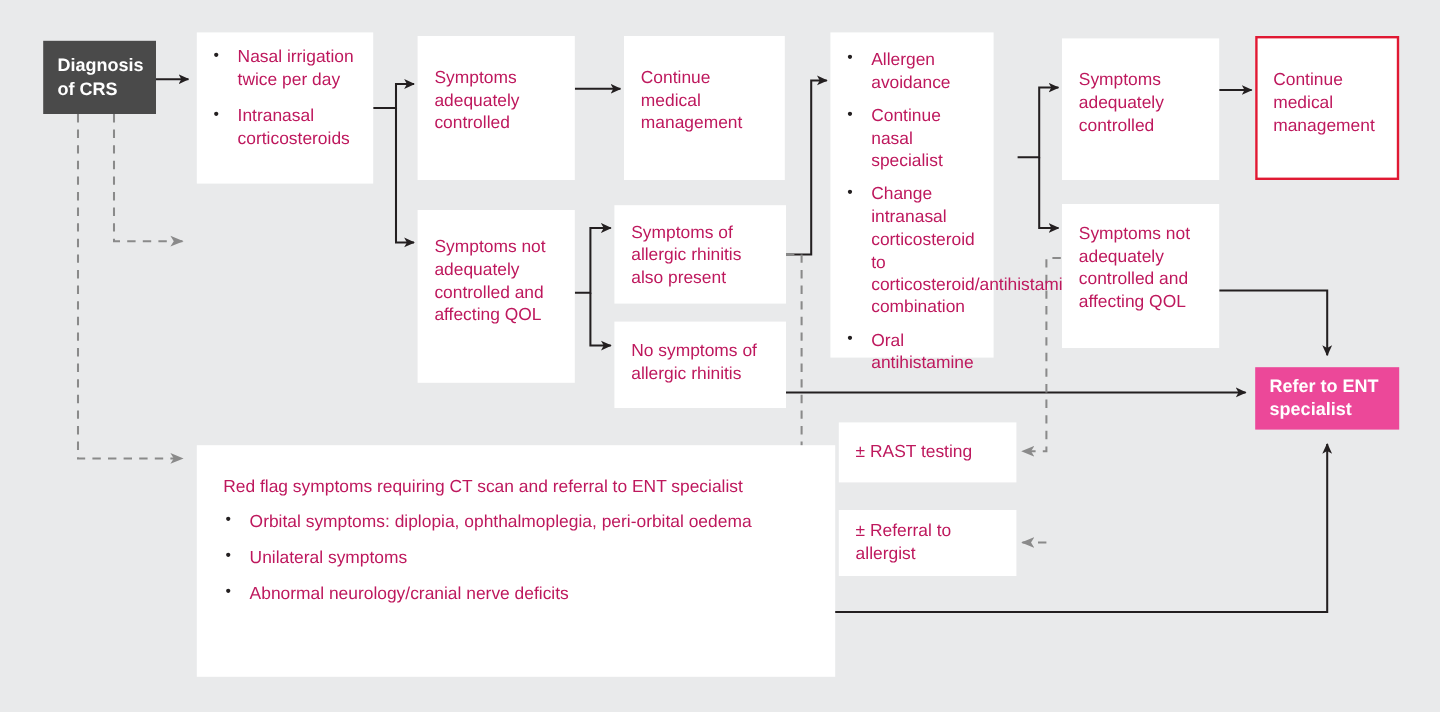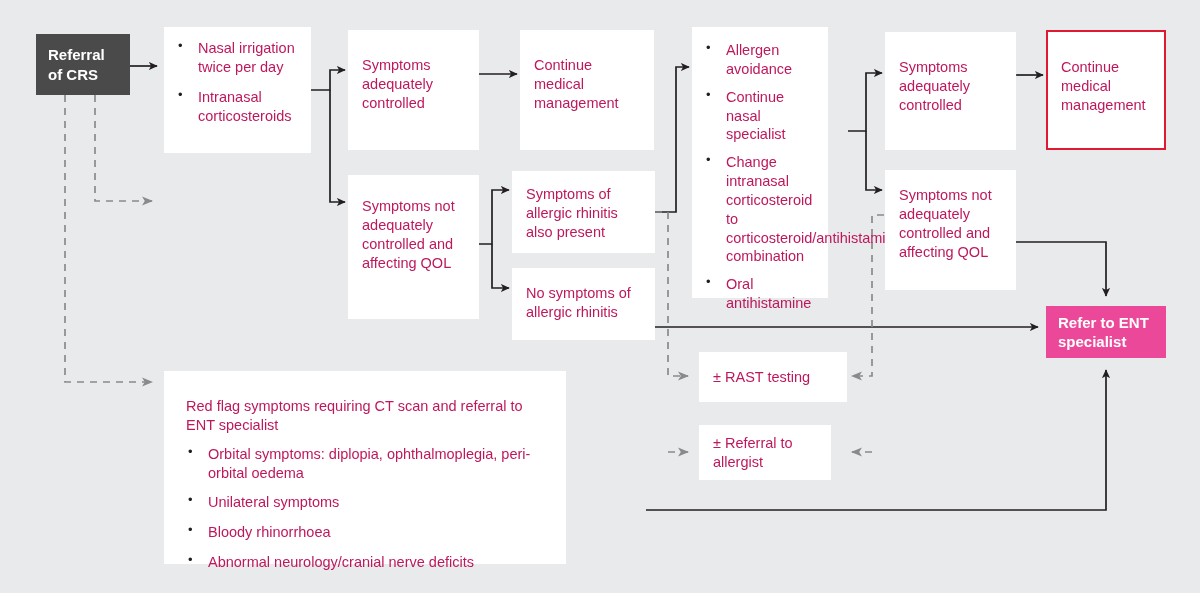--- a/index.html
+++ b/index.html
@@ -84,21 +84,21 @@
       <path d="M65,95 L65,382 L152,382" marker-end="url(#arrD)"></path>
       <path d="M655,212 L668,212 L668,376 L688,376" marker-end="url(#arrD)"></path>
       <path d="M668,452 L688,452" marker-end="url(#arrD)"></path>
       <path d="M884,215 L872,215 L872,376 L852,376" marker-end="url(#arrD)"></path>
       <path d="M872,452 L852,452" marker-end="url(#arrD)"></path>
     </g>
   </svg>
 
   <div class="node dark center" style="left:36px;top:34px;width:94px;height:61px;padding:10px 12px;">
     <div class="inner">
-      <div>Referral</div>
+      <div>Diagnosis</div>
       <div>of CRS</div>
     </div>
   </div>
 
   <div class="node" style="left:164px;top:27px;width:147px;height:126px;padding:12px 12px;">
     <ul class="bul">
       <li>Nasal irrigation twice per day</li>
       <li>Intranasal corticosteroids</li>
     </ul>
   </div>
@@ -149,27 +149,26 @@
     <div class="inner">
       <div>Refer to ENT</div>
       <div>specialist</div>
     </div>
   </div>
 
   <div class="node center" style="left:699px;top:352px;width:148px;height:50px;padding:8px 14px;">
     <div class="inner">± RAST testing</div>
   </div>
 
-  <div class="node center" style="left:699px;top:425px;width:132px;height:55px;padding:8px 14px;">
+  <div class="node center" style="left:699px;top:425px;width:148px;height:55px;padding:8px 14px;">
     <div class="inner">± Referral to allergist</div>
   </div>
 
-  <div class="node" style="left:164px;top:371px;width:402px;height:193px;padding:26px 22px;">
+  <div class="node" style="left:164px;top:371px;width:532px;height:193px;padding:26px 22px;">
     <div class="redflag-title">Red flag symptoms requiring CT scan and referral to ENT specialist</div>
     <ul class="bul">
       <li>Orbital symptoms: diplopia, ophthalmoplegia, peri-orbital oedema</li>
       <li>Unilateral symptoms</li>
-      <li>Bloody rhinorrhoea</li>
       <li>Abnormal neurology/cranial nerve deficits</li>
     </ul>
   </div>
 
 </div>
 
 </body></html>

